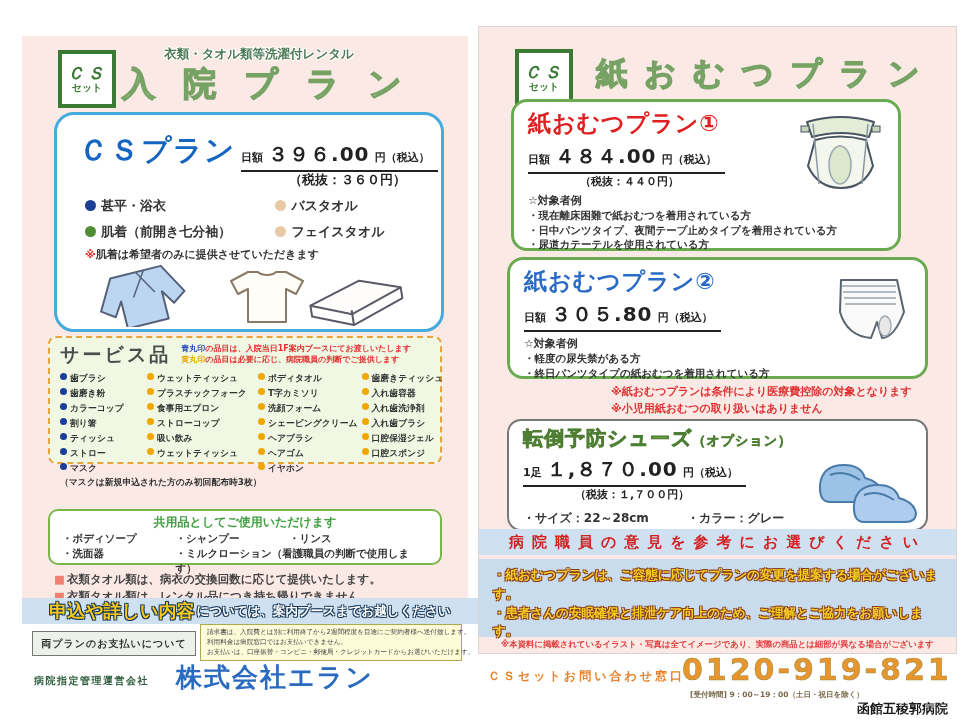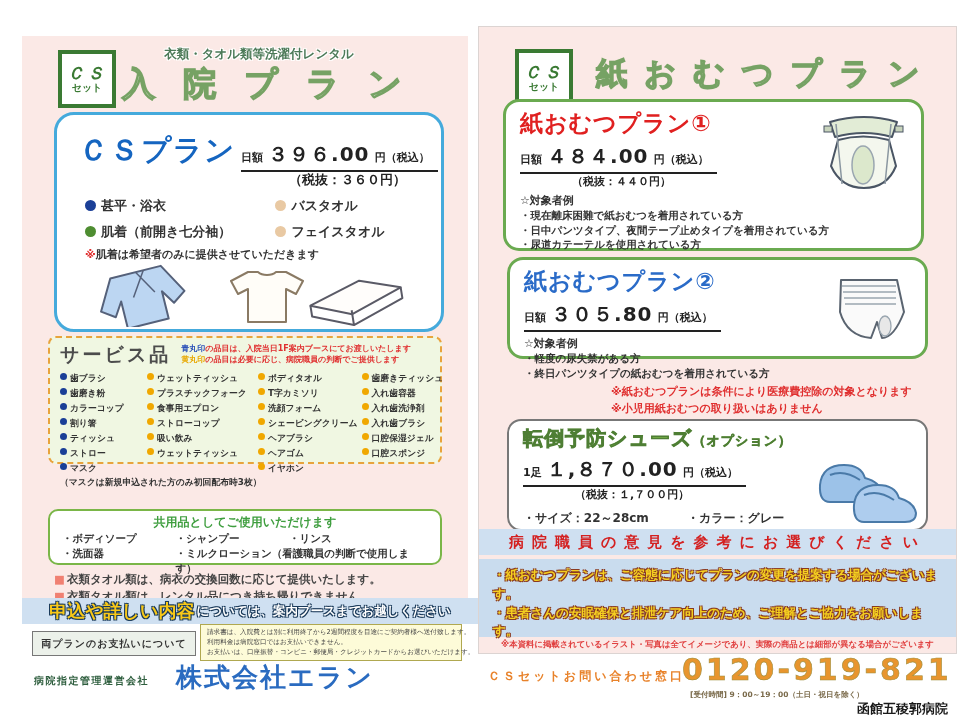--- a/index.html
+++ b/index.html
@@ -84,22 +84,22 @@
     border:1px solid #777;display:flex;align-items:center;justify-content:center;
     font-size:10px;font-weight:bold;color:#333;letter-spacing:1px;}
   .pay-box{position:absolute;left:200px;top:624px;width:262px;height:37px;box-sizing:border-box;
     background:#fdfbd8;border:1px solid #b0a850;padding:3px 6px;}
   .pay-box div{font-size:6.6px;color:#444;line-height:1.5;white-space:nowrap;}
   .company-label{position:absolute;left:34px;top:674px;font-size:10px;font-weight:bold;color:#2e5e3e;letter-spacing:1.5px;}
   .company{position:absolute;left:176px;top:660px;font-size:26px;font-weight:bold;color:#2a6bc0;letter-spacing:2px;}
 
   
   .rbox{position:absolute;background:#fff;border:3px solid #6aaa50;border-radius:16px;box-sizing:border-box;padding:6px 14px;}
-  #plan1-box{left:24px;top:72px;width:421px;height:152px;}
-  #plan2-box{left:28px;top:230px;width:421px;height:102px;}
+  #plan1-box{left:32px;top:72px;width:390px;height:152px;}
+  #plan2-box{left:28px;top:230px;width:421px;height:122px;}
   .plan1-title{font-size:23px;font-weight:bold;color:#e02020;letter-spacing:1px;}
   .plan2-title{font-size:23px;font-weight:bold;color:#2a6bc8;letter-spacing:1px;}
   .target-label{font-size:11px;font-weight:bold;color:#333;margin-top:4px;}
   .target-line{font-size:10.5px;font-weight:bold;color:#333;line-height:1.4;}
   .price-row{margin-top:4px;}
   .tax-sub{font-size:11px;font-weight:bold;color:#222;margin-left:52px;}
   .box-illu{position:absolute;top:6px;right:10px;}
 
   .plan-notes{position:absolute;left:132px;top:356px;font-size:11px;font-weight:bold;color:#e03030;line-height:1.55;}
 

